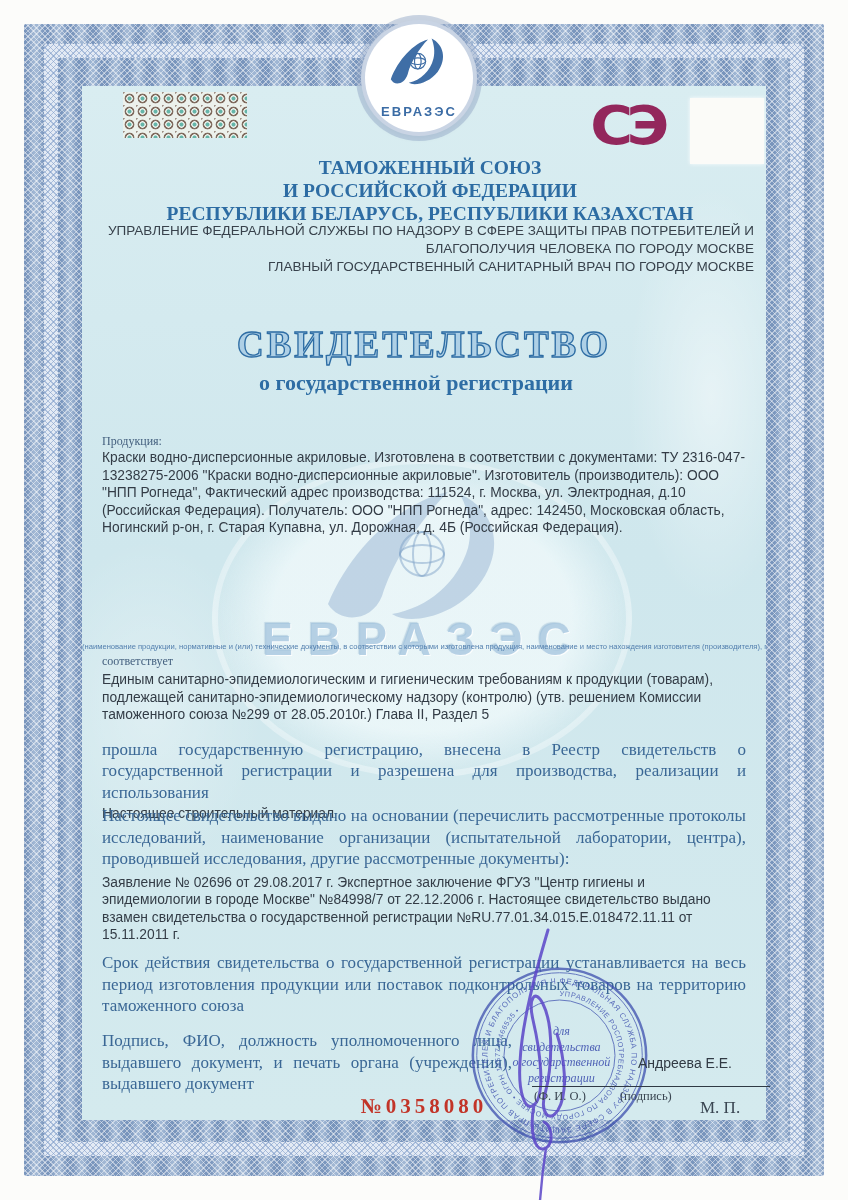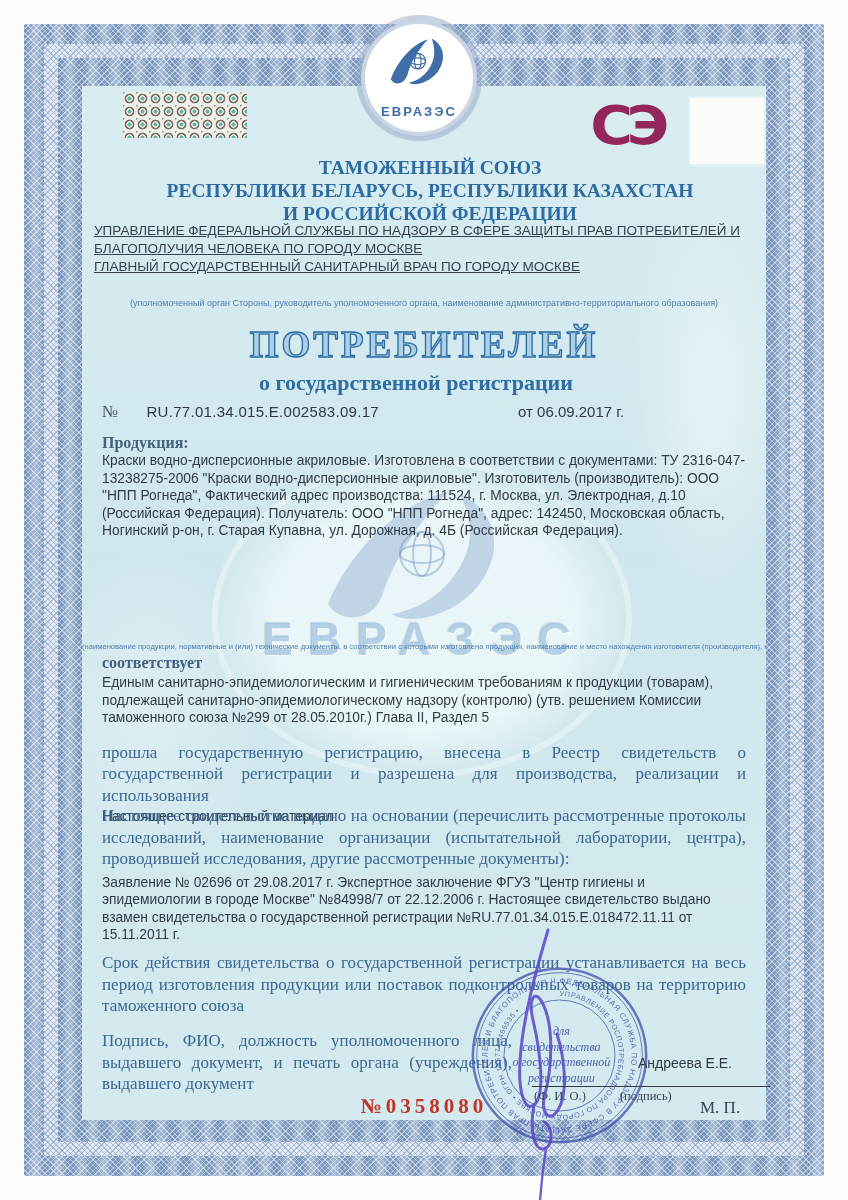--- a/index.html
+++ b/index.html
@@ -53,39 +53,39 @@
   
   .se-mark { left:512px; top:14px; width:96px; font-family:"DejaVu Sans",sans-serif;
     font-weight:bold; font-size:54px; line-height:52px; letter-spacing:-6px; color:#93275c;
     transform:scaleX(1.08); }
   .white-patch { left:608px; top:12px; width:74px; height:66px; background:#fbfbf8; box-shadow:0 0 4px rgba(255,255,255,.9); }
 
   
   .hdr-title { left:0; right:0; top:70px; text-align:center;
     font-family:"Liberation Serif","DejaVu Serif",serif; font-weight:bold;
     font-size:19.5px; line-height:23px; color:#2d6ca3;padding-left:12px; }
-  .hdr-org { left:12px; right:12px; top:136px; text-align:left;
-    font-size:13.5px; line-height:18px; color:#38424c;text-decoration:underline; }
+  .hdr-org { left:12px; right:12px; top:136px; text-align:right;
+    font-size:13.5px; line-height:18px; color:#38424c; }
   .caption { text-align:center; color:#527fae; }
   .cap1 { left:0; right:0; top:212px; font-size:9px; }
 
   .cert-title { left:0; right:0; top:237px; text-align:center;
     font-family:"Liberation Serif","DejaVu Serif",serif; font-weight:bold;
     font-size:37px; letter-spacing:3px; color:#aed0e6; -webkit-text-stroke:1.3px #2e6da4;
     text-shadow:0 0 1px rgba(46,109,164,.5); }
   .cert-sub { left:0; right:16px; top:284px; text-align:center;
     font-family:"Liberation Serif","DejaVu Serif",serif; font-weight:bold;
     font-size:22px; color:#2e6da4; }
 
   .numrow { left:20px; right:20px; top:316px; font-size:15px; color:#313a44; }
   .numrow .no { font-family:"Liberation Serif","DejaVu Serif",serif; font-size:17px; color:#49596b; }
   .numrow .val { margin-left:24px; letter-spacing:.3px; }
   .numrow .date { position:absolute; left:416px; top:1px; }
 
-  .serif-label { font-family:"Liberation Serif","DejaVu Serif",serif; font-size:16px; color:#44607f;font-weight:bold; }
+  .serif-label { font-family:"Liberation Serif","DejaVu Serif",serif; font-size:12px; color:#44607f; }
   .body-sans { font-size:13.8px; line-height:17.6px; color:#333c46; }
   .serif-just { font-family:"Liberation Serif","DejaVu Serif",serif; font-size:17px; line-height:21.5px;
     color:#3a6795; text-align:justify; }
 
   .product { left:20px; right:20px; top:348px; }
   .cap2 { left:0; right:0; top:556px; font-size:7.6px; white-space:nowrap; overflow:hidden; }
   .flow1 { left:20px; right:20px; top:568px; }
   .flow1 .body-sans { margin-top:2px; }
   .flow1 .serif-just { margin-top:15px; }
   .basis { left:20px; right:20px; top:719px; }
@@ -143,37 +143,31 @@
       </g>
     </svg>
     <div class="abs wm-text">ЕВРАЗЭС</div>
 
     <div class="abs holo"></div>
     <div class="abs se-mark">СЭ</div>
     <div class="abs white-patch"></div>
 
     <div class="abs hdr-title z2">
       <div>ТАМОЖЕННЫЙ СОЮЗ</div>
+      <div>И РОССИЙСКОЙ ФЕДЕРАЦИИ</div>
       <div>РЕСПУБЛИКИ БЕЛАРУСЬ, РЕСПУБЛИКИ КАЗАХСТАН</div>
-      <div>И РОССИЙСКОЙ ФЕДЕРАЦИИ</div>
     </div>
     <div class="abs hdr-org z2">
       <div>УПРАВЛЕНИЕ ФЕДЕРАЛЬНОЙ СЛУЖБЫ ПО НАДЗОРУ В СФЕРЕ ЗАЩИТЫ ПРАВ ПОТРЕБИТЕЛЕЙ И БЛАГОПОЛУЧИЯ ЧЕЛОВЕКА ПО ГОРОДУ МОСКВЕ</div>
       <div>ГЛАВНЫЙ ГОСУДАРСТВЕННЫЙ САНИТАРНЫЙ ВРАЧ ПО ГОРОДУ МОСКВЕ</div>
     </div>
-    <div class="abs caption cap1 z2">(уполномоченный орган Стороны, руководитель уполномоченного органа, наименование административно-территориального образования)</div>
-
-    <div class="abs cert-title z2">ПОТРЕБИТЕЛЕЙ</div>
+
+    <div class="abs cert-title z2">СВИДЕТЕЛЬСТВО</div>
     <div class="abs cert-sub z2">о государственной регистрации</div>
 
-    <div class="abs numrow z2">
-      <span class="no">№</span>
-      <span class="val">RU.77.01.34.015.E.002583.09.17</span>
-      <span class="date">от 06.09.2017 г.</span>
-    </div>
 
     <div class="abs product z2">
       <div class="serif-label">Продукция:</div>
       <div class="body-sans">Краски водно-дисперсионные акриловые. Изготовлена в соответствии с документами: ТУ 2316-047-13238275-2006 "Краски водно-дисперсионные акриловые". Изготовитель (производитель): ООО "НПП Рогнеда", Фактический адрес производства: 111524, г. Москва, ул. Электродная, д.10 (Российская Федерация).  Получатель: ООО "НПП Рогнеда", адрес: 142450, Московская область, Ногинский р-он, г. Старая Купавна, ул. Дорожная, д. 4Б (Российская Федерация).</div>
     </div>
     <div class="abs caption cap2 z2">(наименование продукции, нормативные и (или) технические документы, в соответствии с которыми изготовлена продукция, наименование и место нахождения изготовителя (производителя), получателя)</div>
 
     <div class="abs flow1 z2">
       <div class="serif-label">соответствует</div>
       <div class="body-sans">Единым санитарно-эпидемиологическим и гигиеническим требованиям к продукции (товарам), подлежащей санитарно-эпидемиологическому надзору (контролю) (утв. решением Комиссии таможенного союза №299 от 28.05.2010г.) Глава II, Раздел 5</div>

